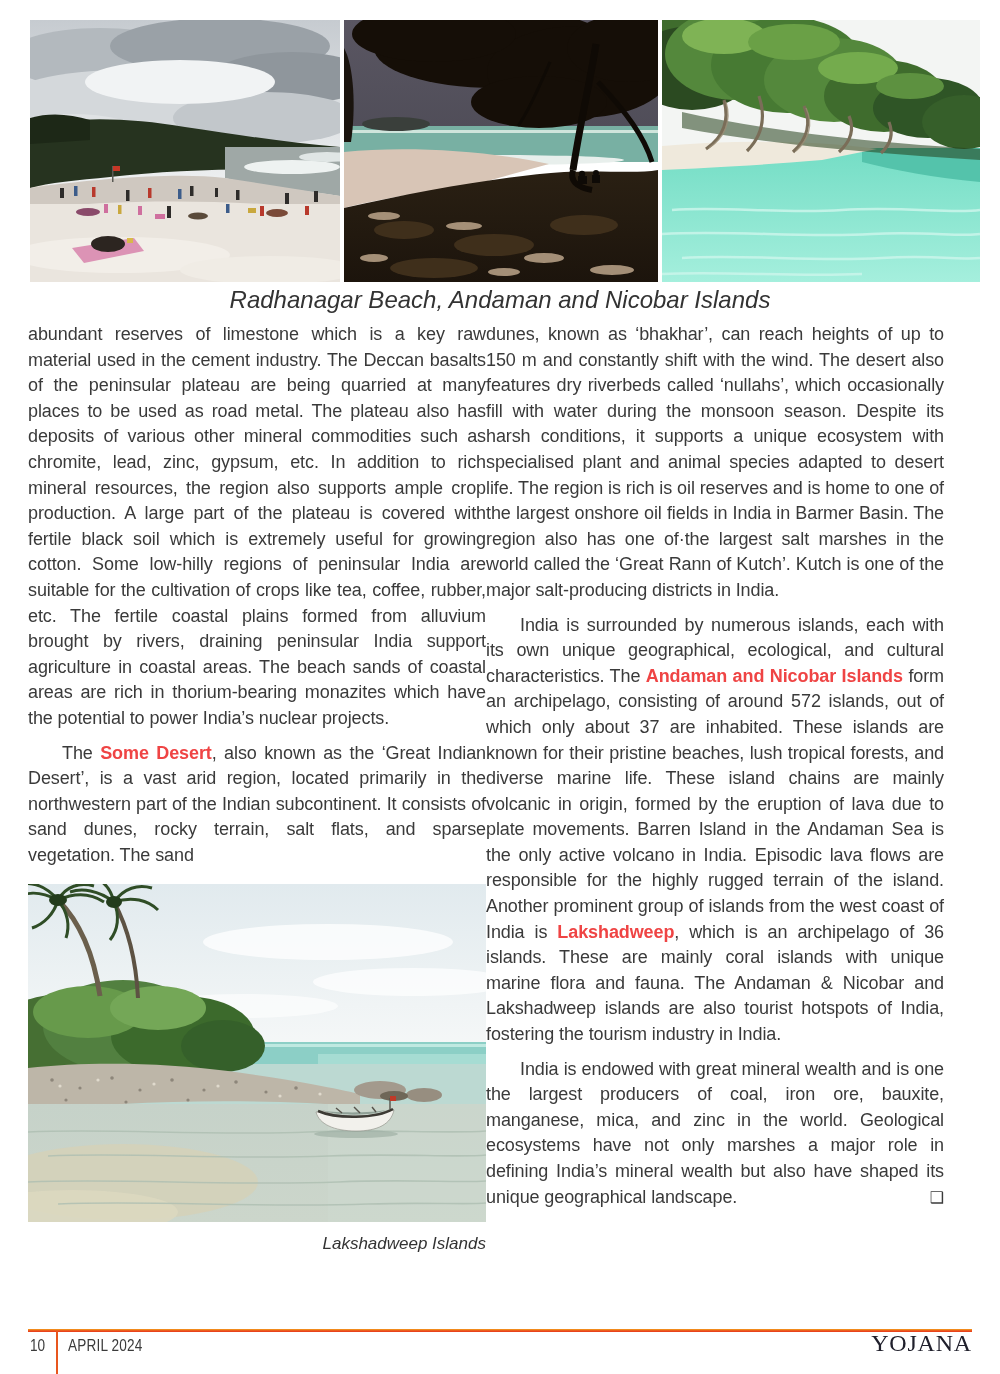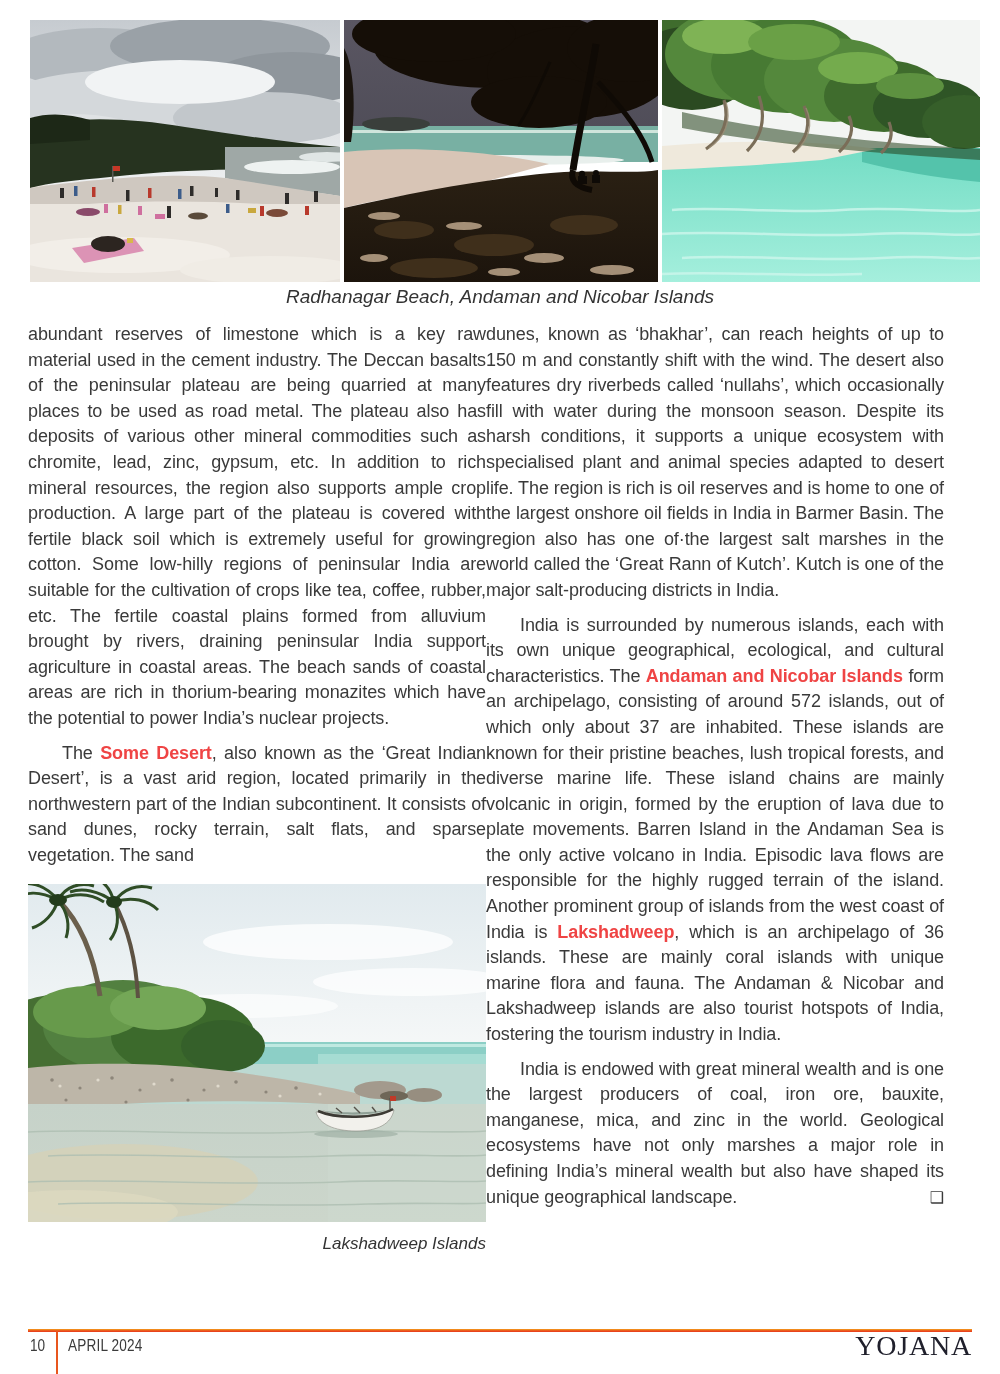--- a/index.html
+++ b/index.html
@@ -5,21 +5,21 @@
   html,body { margin:0; padding:0; background:#ffffff; }
   .page {
     position:relative; width:1000px; height:1374px; background:#ffffff;
     font-family:"Liberation Sans", sans-serif; color:#3a3a3a; overflow:hidden;
   }
   
   .gallery { position:absolute; left:30px; top:20px; width:950px; height:262px; display:flex; gap:4px; }
   .photo { display:block; height:262px; }
   .gallery-caption {
     position:absolute; left:0; top:286px; width:1000px; text-align:center;
-    font-style:italic; font-size:19px; color:#333333;
+    font-style:italic; font-size:24px; color:#333333;
   }
   
   .columns { position:absolute; left:28px; top:322px; width:944px; display:flex; }
   .col { width:458px; }
   .col p {
     margin:0 0 9px 0; text-align:justify; font-size:18px; line-height:25.6px;
     letter-spacing:-0.1px; color:#3a3a3a;
   }
   .col p.indent { text-indent:34px; }
   .col b { font-weight:bold; color:#ef4444; }
@@ -30,21 +30,21 @@
   .fig-caption { text-align:right; font-style:italic; font-size:17px; color:#333333; margin-top:12px; }
   
   .footer-rule { position:absolute; left:28px; top:1329px; width:944px; height:3px;
                  background:linear-gradient(180deg,#f4a11d 0%, #e8431c 70%); }
   .footer-vline { position:absolute; left:56px; top:1331px; width:2px; height:43px; background:#e8561e; }
   .footer-page { position:absolute; left:30px; top:1337px; font-size:16px; color:#3b3b3b;
                  display:inline-block; transform:scaleX(0.85); transform-origin:left center; }
   .footer-date { position:absolute; left:68px; top:1337px; font-size:16px; color:#3b3b3b;
                  letter-spacing:0.2px; display:inline-block; transform:scaleX(0.85); transform-origin:left center; }
   .footer-brand { position:absolute; right:28px; top:1330px; font-family:"Liberation Serif", serif;
-                  font-size:28px; letter-spacing:0.8px; color:#20202c; }
+                  font-size:24px; letter-spacing:0.8px; color:#20202c; }
 </style>
 </head>
 <body>
 
 <div class="page">
 
   <div class="gallery">
 
     <svg class="photo" width="310" height="262" viewBox="0 0 310 262">
       <defs>

